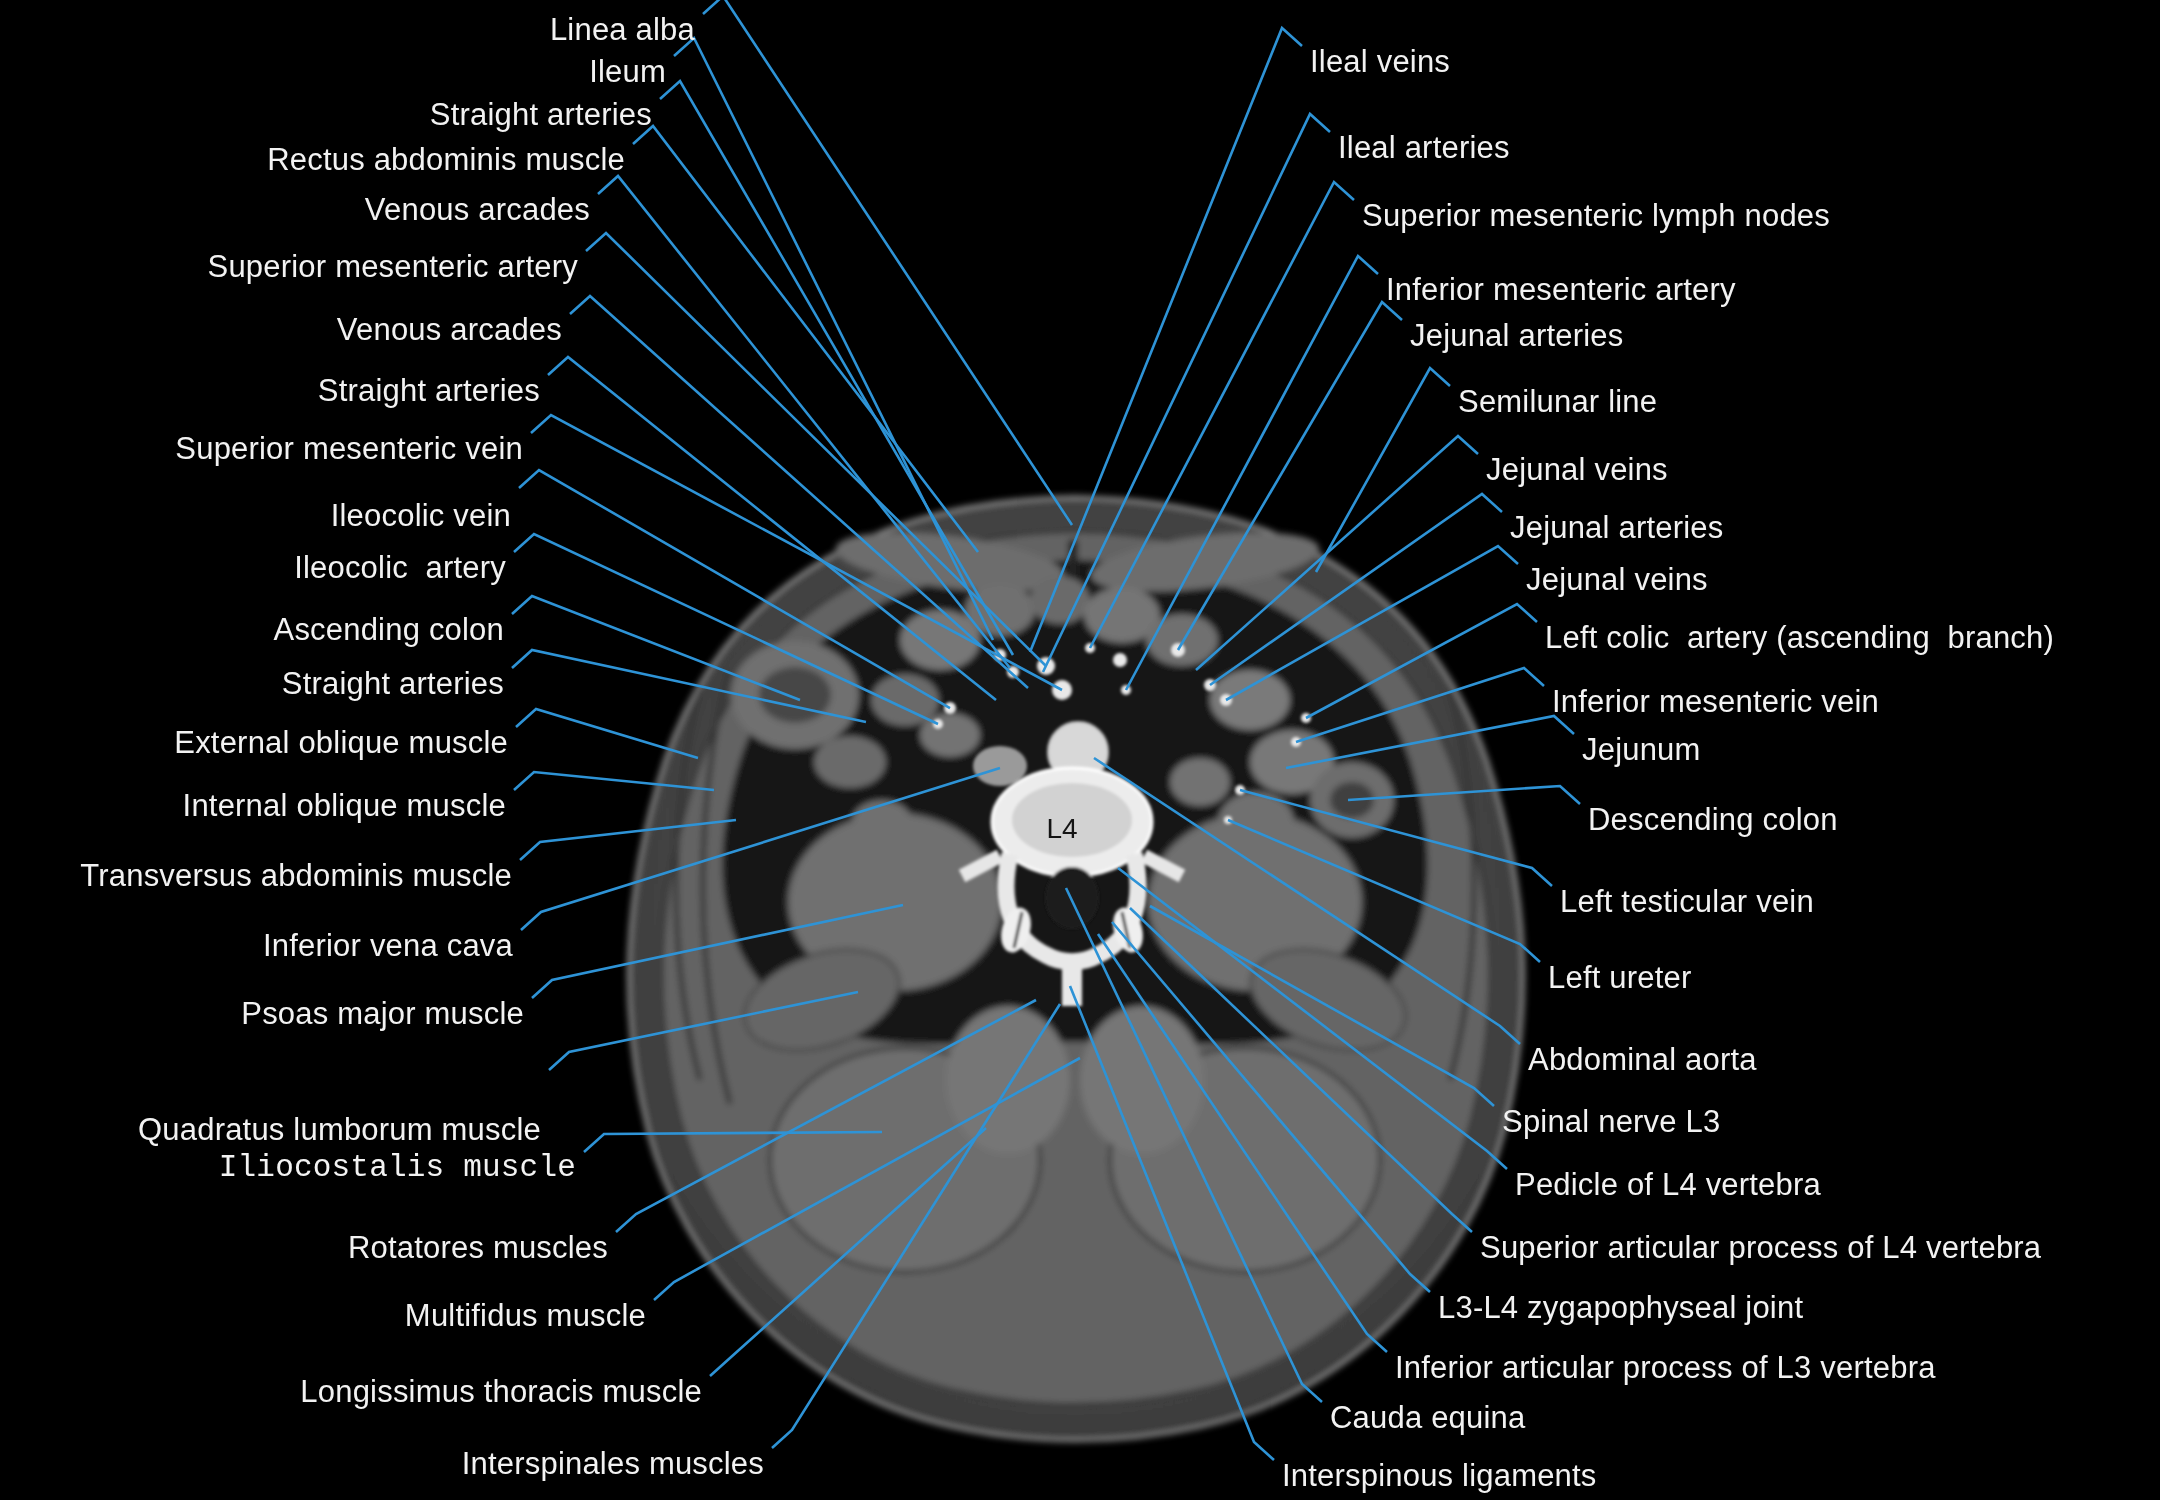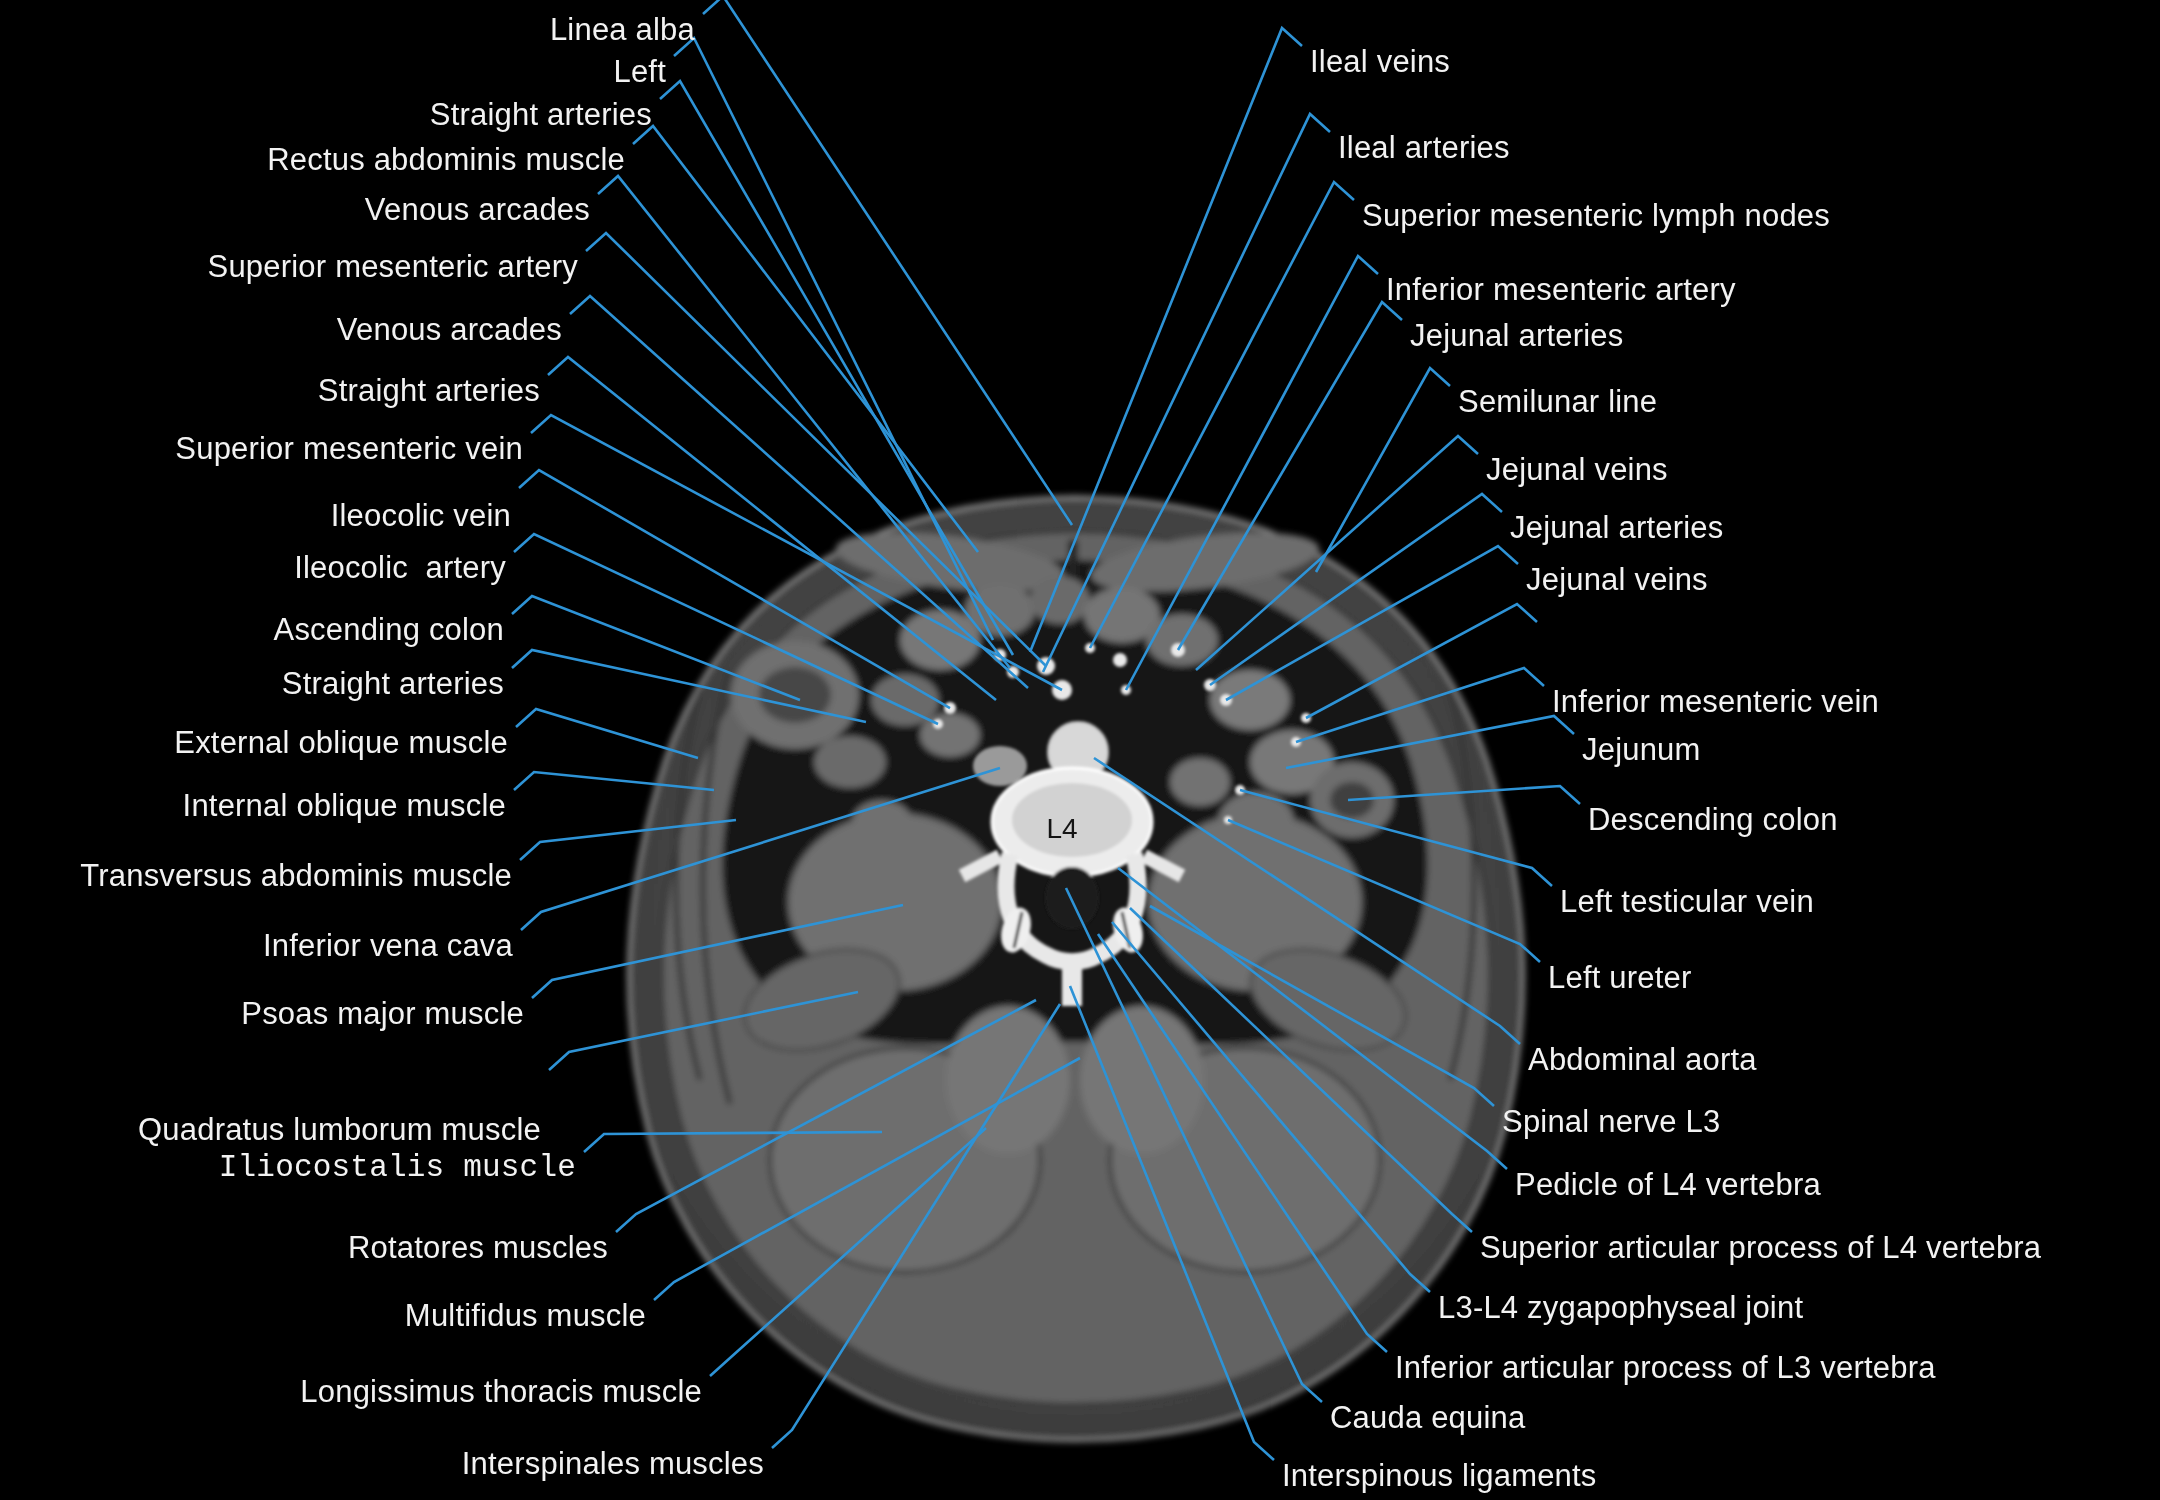--- a/index.html
+++ b/index.html
@@ -186,21 +186,21 @@
       <polyline points="1130,908 1452,1214 1472,1232" fill="none" stroke="#2e93d6" stroke-width="2.6"></polyline>
       <polyline points="1112,922 1410,1274 1430,1292" fill="none" stroke="#2e93d6" stroke-width="2.6"></polyline>
       <polyline points="1098,934 1367,1334 1387,1352" fill="none" stroke="#2e93d6" stroke-width="2.6"></polyline>
       <polyline points="1066,888 1302,1384 1322,1402" fill="none" stroke="#2e93d6" stroke-width="2.6"></polyline>
       <polyline points="1070,986 1254,1442 1274,1460" fill="none" stroke="#2e93d6" stroke-width="2.6"></polyline>
     </g>
 </svg>
 
 <div id="labels-layer">
     <div class="anat-label side-left" style="top: 9px; right: 1465px;">Linea alba</div>
-    <div class="anat-label side-left" style="top: 51px; right: 1494px;">Left</div>
+    <div class="anat-label side-left" style="top: 51px; right: 1494px;">Ileum</div>
     <div class="anat-label side-left" style="top: 94px; right: 1508px;">Straight arteries</div>
     <div class="anat-label side-left" style="top: 139px; right: 1535px;">Rectus abdominis muscle</div>
     <div class="anat-label side-left" style="top: 189px; right: 1570px;">Venous arcades</div>
     <div class="anat-label side-left" style="top: 246px; right: 1582px;">Superior mesenteric artery</div>
     <div class="anat-label side-left" style="top: 309px; right: 1598px;">Venous arcades</div>
     <div class="anat-label side-left" style="top: 370px; right: 1620px;">Straight arteries</div>
     <div class="anat-label side-left" style="top: 428px; right: 1637px;">Superior mesenteric vein</div>
     <div class="anat-label side-left" style="top: 495px; right: 1649px;">Ileocolic vein</div>
     <div class="anat-label side-left" style="top: 547px; right: 1654px;">Ileocolic  artery</div>
     <div class="anat-label side-left" style="top: 609px; right: 1656px; text-align: right;">Ascending colon</div>
@@ -218,20 +218,21 @@
     <div class="anat-label side-left" style="top: 1443px; right: 1396px;">Interspinales muscles</div>
     <div class="anat-label side-right" style="top: 41px; left: 1310px;">Ileal veins</div>
     <div class="anat-label side-right" style="top: 127px; left: 1338px;">Ileal arteries</div>
     <div class="anat-label side-right" style="top: 195px; left: 1362px;">Superior mesenteric lymph nodes</div>
     <div class="anat-label side-right" style="top: 269px; left: 1386px;">Inferior mesenteric artery</div>
     <div class="anat-label side-right" style="top: 315px; left: 1410px;">Jejunal arteries</div>
     <div class="anat-label side-right" style="top: 381px; left: 1458px;">Semilunar line</div>
     <div class="anat-label side-right" style="top: 449px; left: 1486px;">Jejunal veins</div>
     <div class="anat-label side-right" style="top: 507px; left: 1510px;">Jejunal arteries</div>
     <div class="anat-label side-right" style="top: 559px; left: 1526px;">Jejunal veins</div>
+    <div class="anat-label side-right" style="top: 617px; left: 1545px;">Left colic  artery (ascending  branch)</div>
     <div class="anat-label side-right" style="top: 681px; left: 1552px;">Inferior mesenteric vein</div>
     <div class="anat-label side-right" style="top: 729px; left: 1582px;">Jejunum</div>
     <div class="anat-label side-right" style="top: 799px; left: 1588px;">Descending colon</div>
     <div class="anat-label side-right" style="top: 881px; left: 1560px;">Left testicular vein</div>
     <div class="anat-label side-right" style="top: 957px; left: 1548px;">Left ureter</div>
     <div class="anat-label side-right" style="top: 1039px; left: 1528px;">Abdominal aorta</div>
     <div class="anat-label side-right" style="top: 1101px; left: 1502px;">Spinal nerve L3</div>
     <div class="anat-label side-right" style="top: 1164px; left: 1515px;">Pedicle of L4 vertebra</div>
     <div class="anat-label side-right" style="top: 1227px; left: 1480px;">Superior articular process of L4 vertebra</div>
     <div class="anat-label side-right" style="top: 1287px; left: 1438px;">L3-L4 zygapophyseal joint</div>

